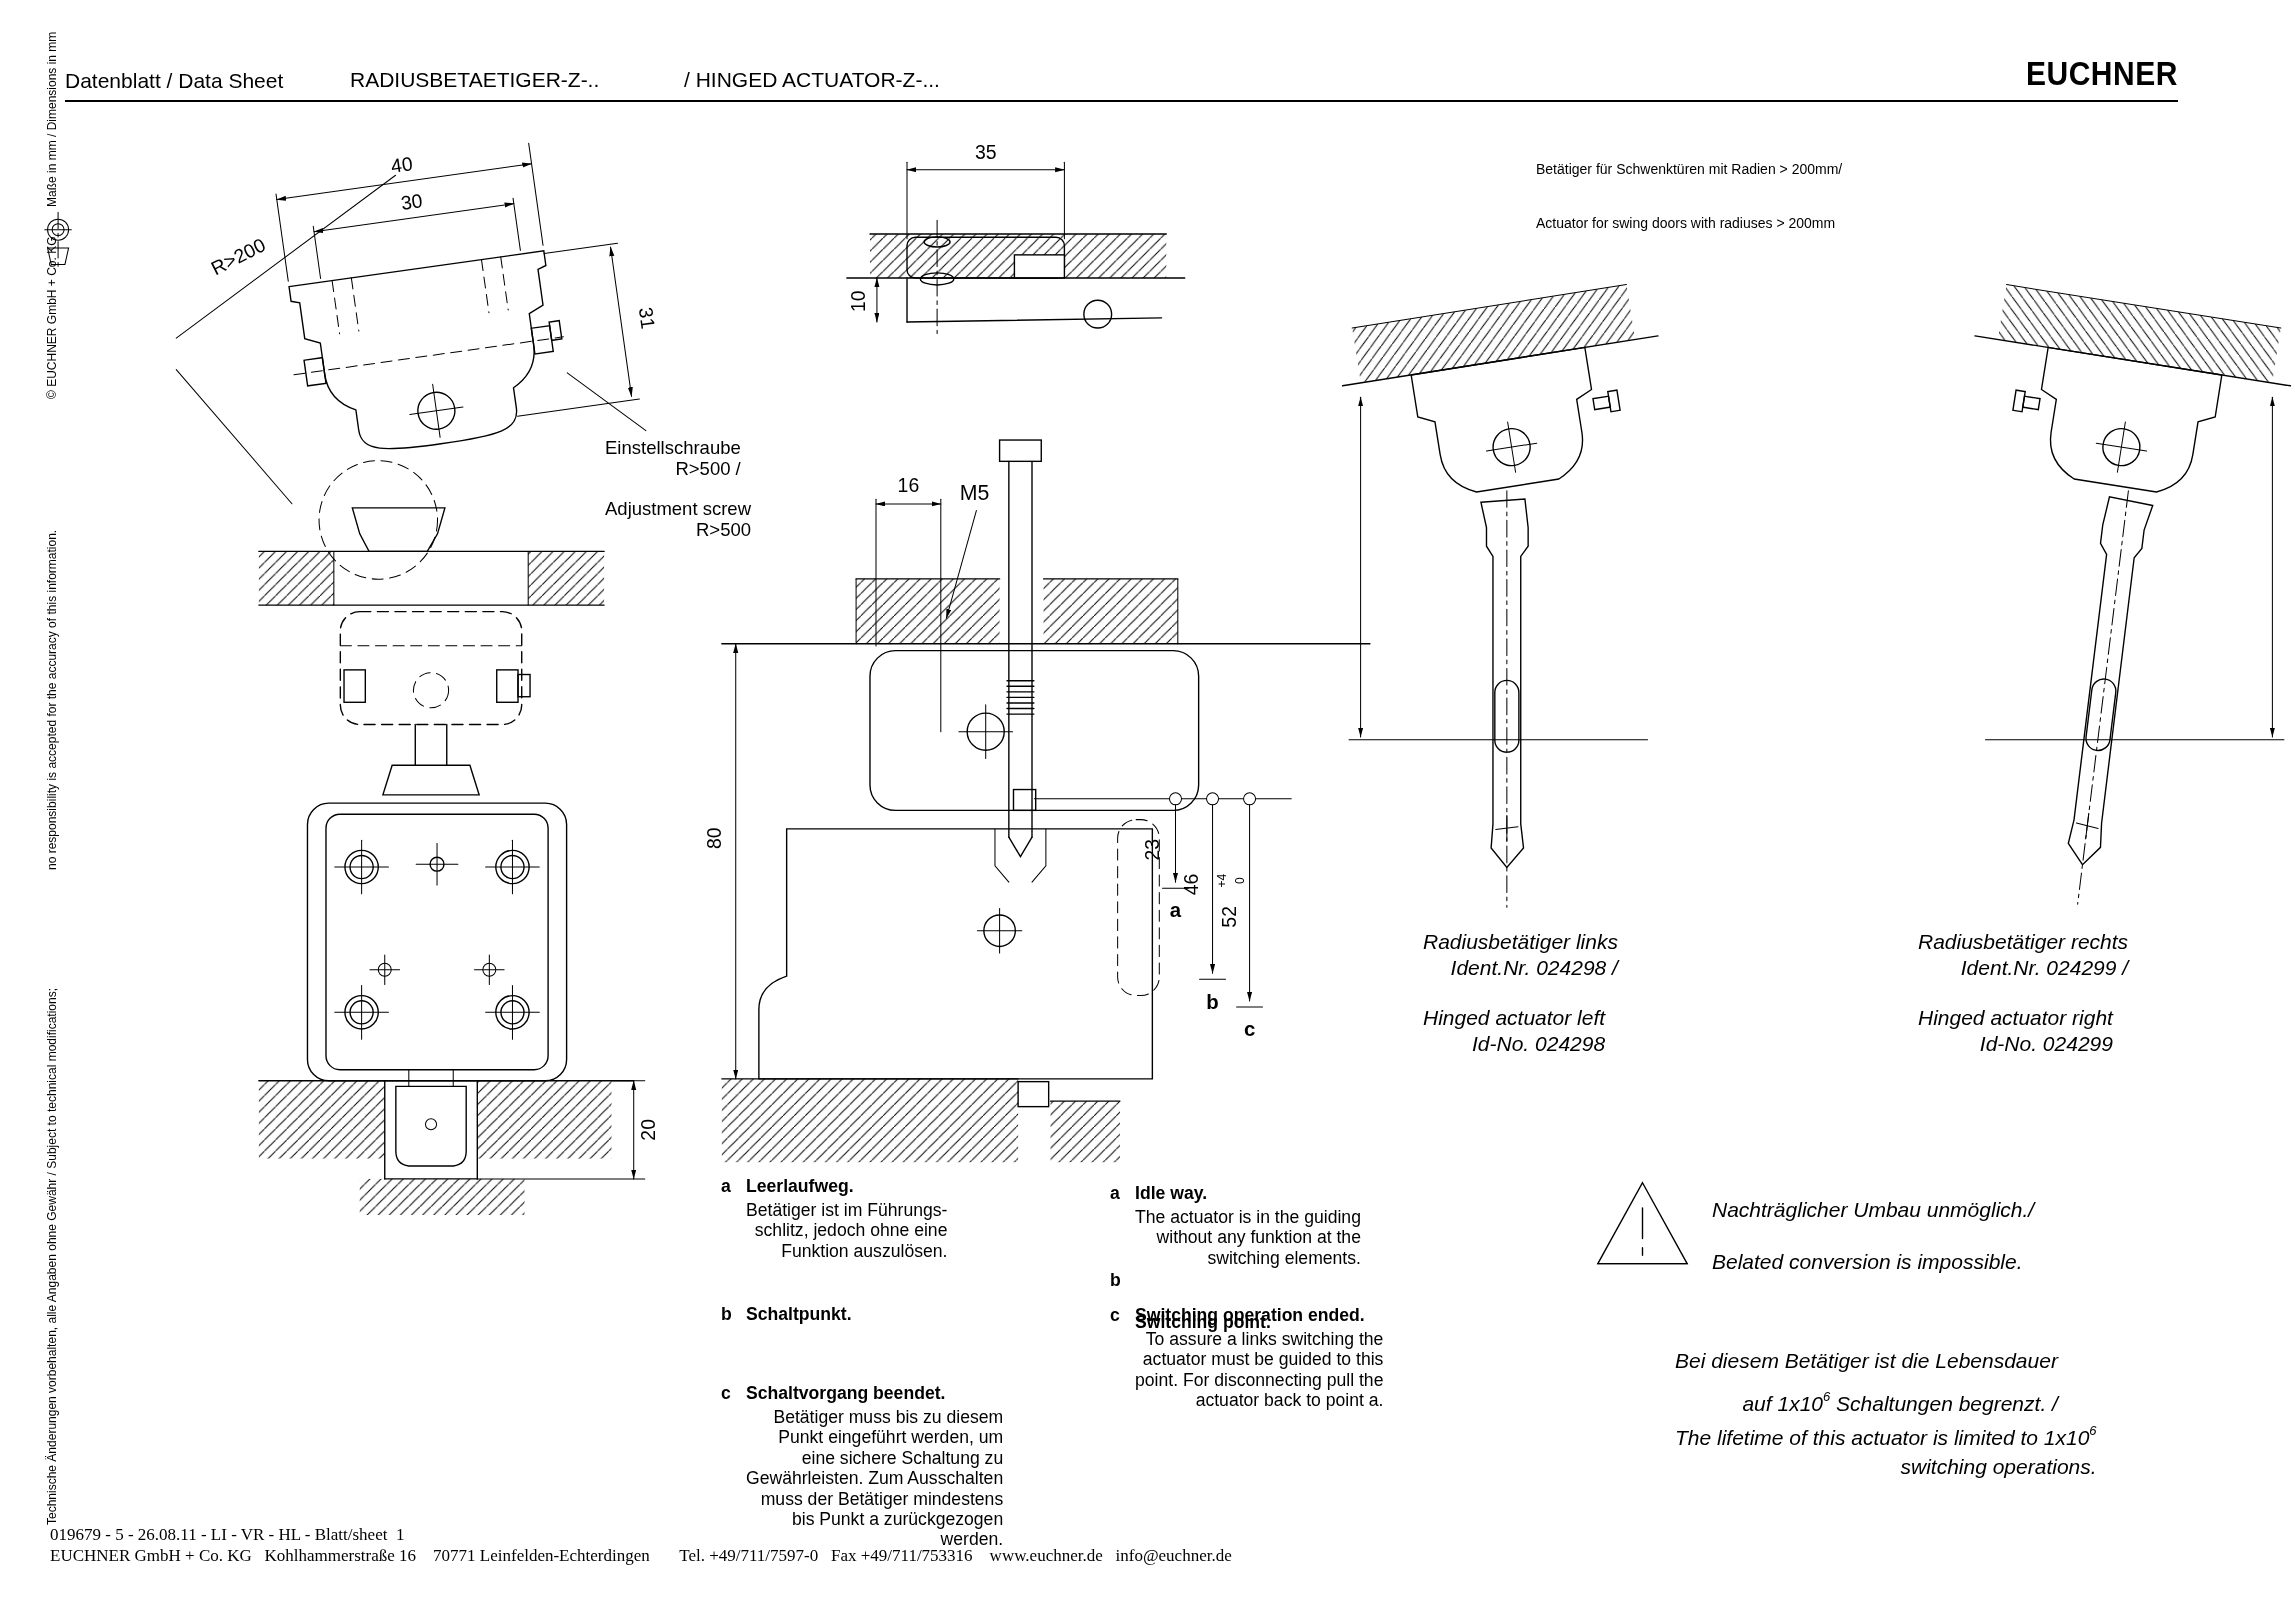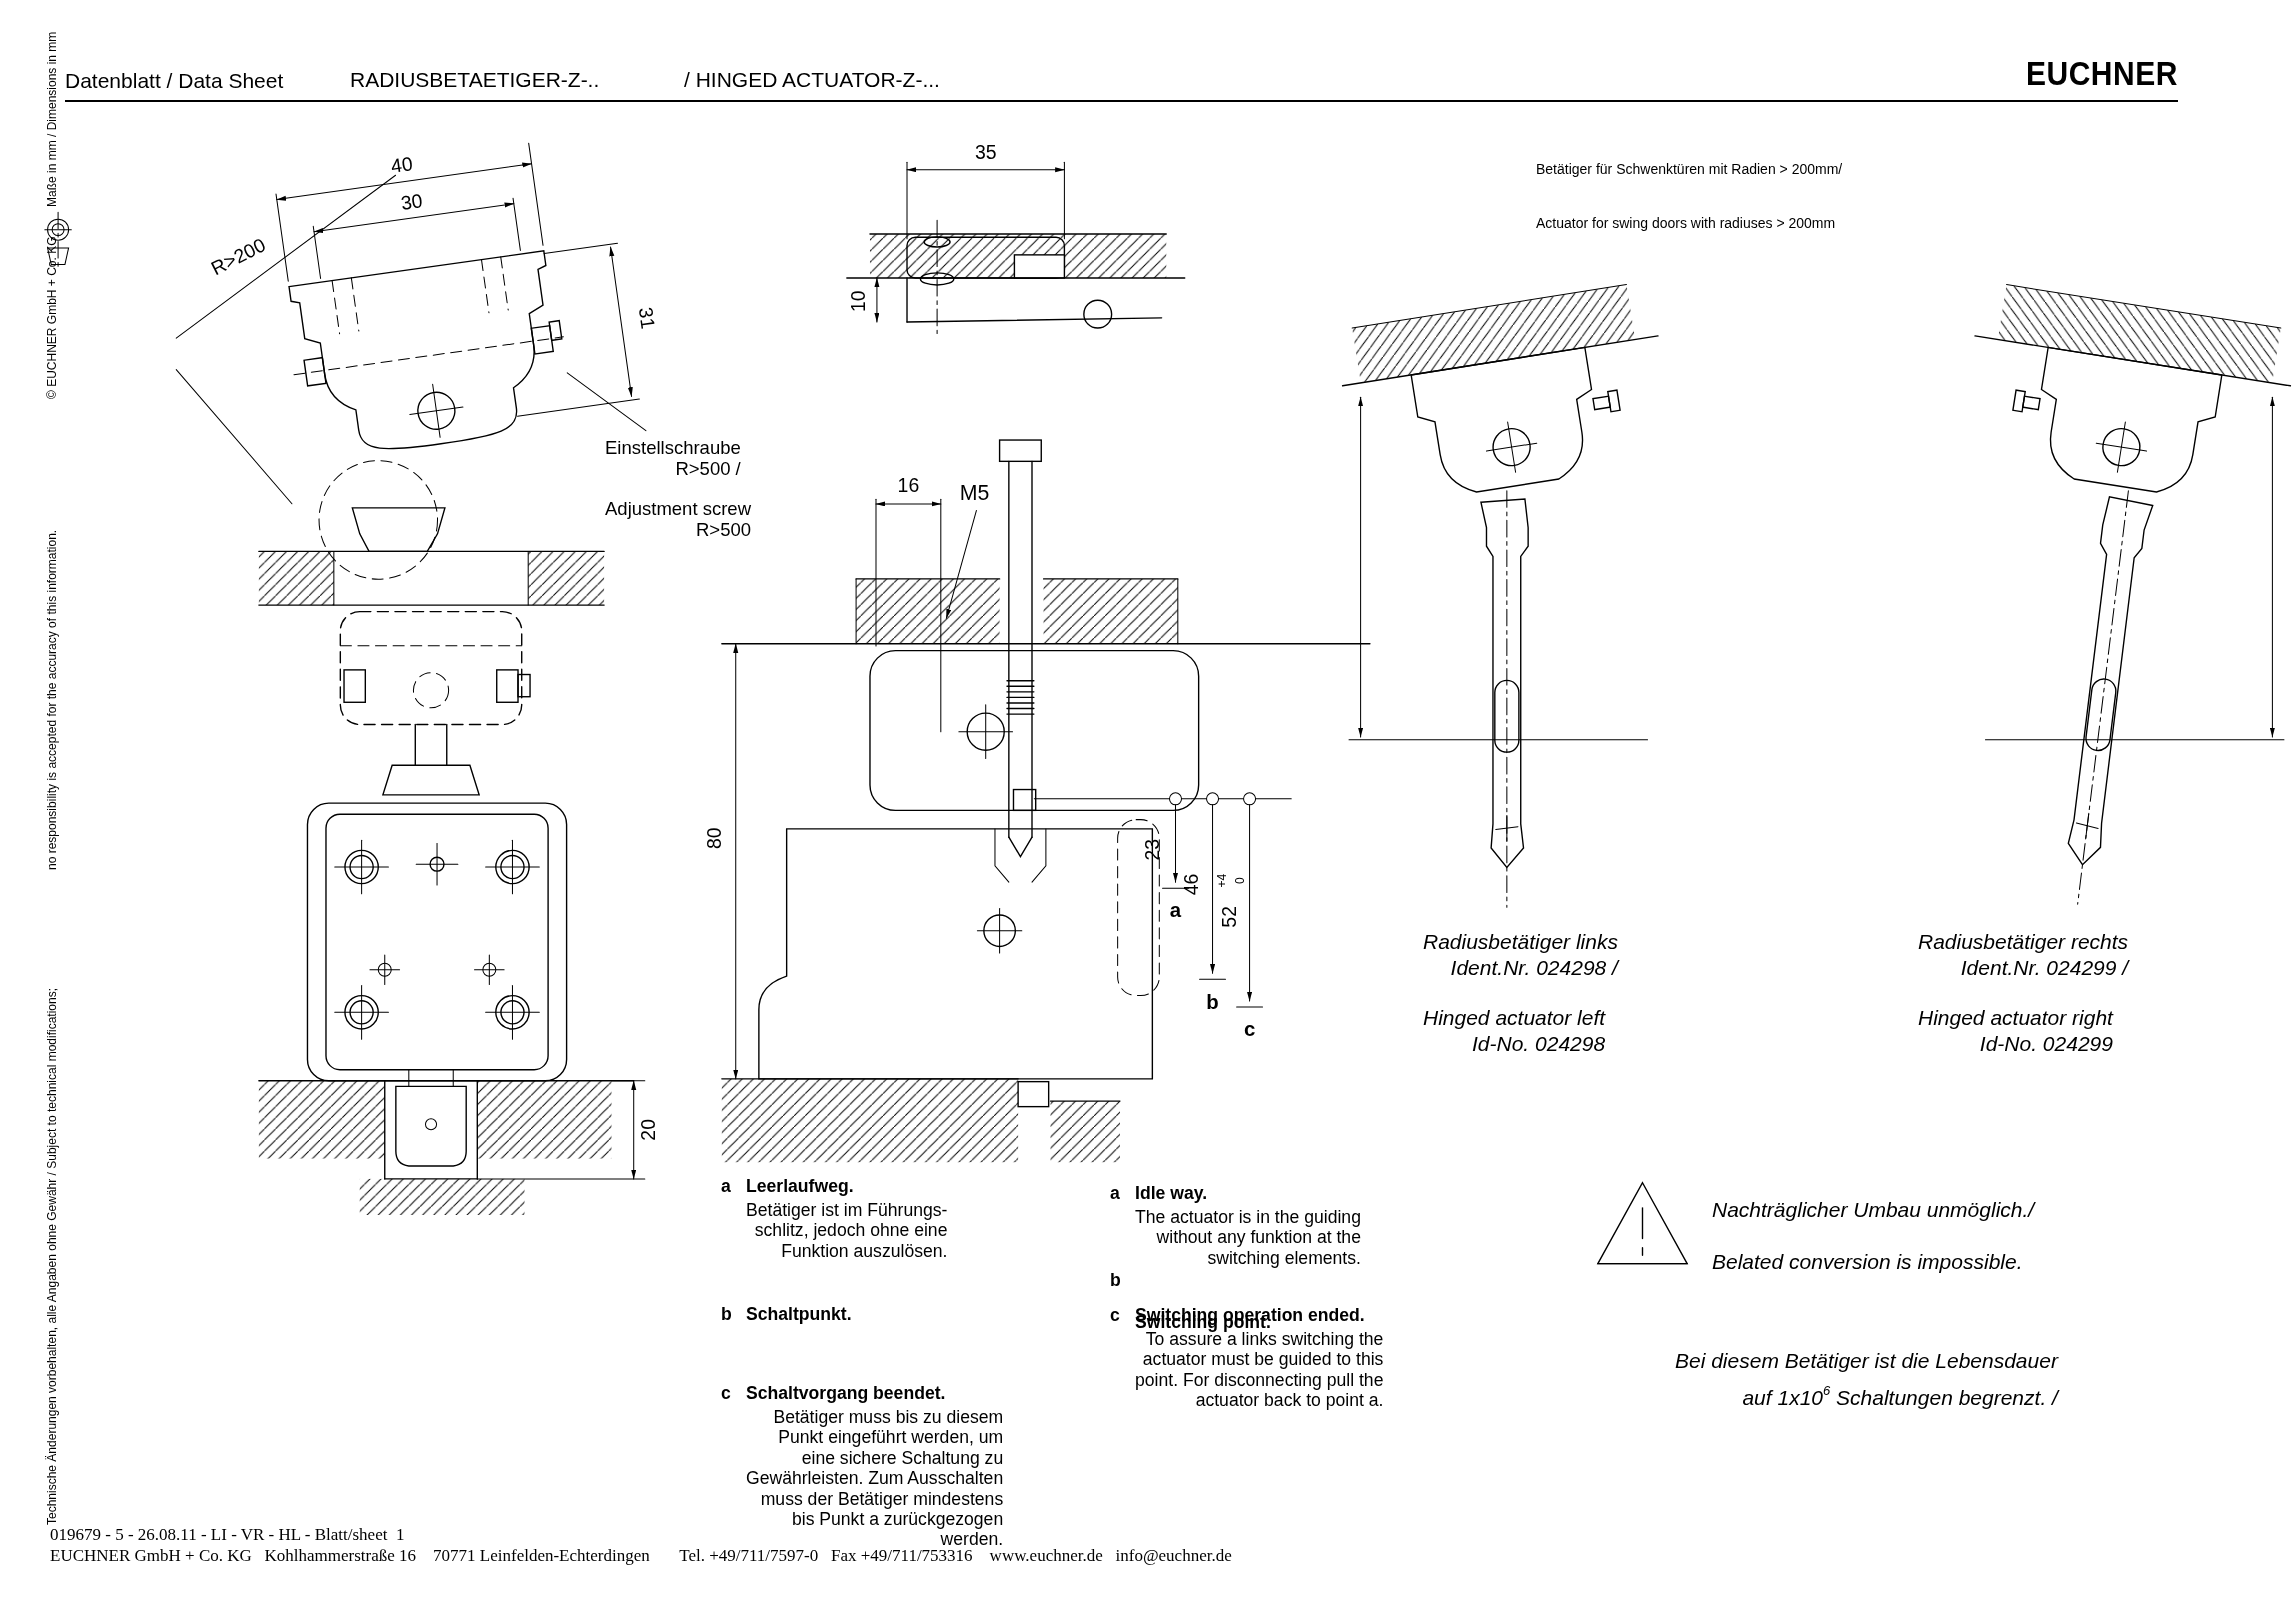--- a/index.html
+++ b/index.html
@@ -358,22 +358,26 @@
     <polygon points="100,8 196,182 4,182" stroke-width="4"></polygon>
     <line x1="4" y1="182" x2="196" y2="182" stroke-width="9"></line>
     <line x1="100" y1="62" x2="100" y2="128" stroke-width="14"></line>
     <line x1="100" y1="148" x2="100" y2="164" stroke-width="14"></line>
   </svg>
   <div class="abs t46" style="left:1712px;top:1197px">Nachträglicher Umbau unmöglich./</div>
   <div class="abs t46" style="left:1712px;top:1249px">Belated conversion is impossible.</div>
 
   <div class="abs t46" style="left:1675px;top:1348px">
     <div><span>Bei diesem Betätiger ist die Lebensdauer</span></div>
-    <div style="margin-top:11px">
+    <div style="margin-top:17px">
       <span>auf 1x10</span><sup class="sp">6</sup><span> Schaltungen begrenzt. /</span>
     </div>
   </div>
+  <div class="abs t46" style="left:1675px;top:1425px">
+    <div><span>The lifetime of this actuator is limited to 1x10</span><sup class="sp">6</sup></div>
+    <div style="margin-top:2.8px"><span>switching operations.</span></div>
+  </div>
 
   <div class="abs t27" style="left:50px;top:1525px">019679 - 5 - 26.08.11 - LI - VR - HL - Blatt/sheet  1</div>
   <div class="abs t27" style="left:50px;top:1546px">EUCHNER GmbH + Co. KG   Kohlhammerstraße 16    70771 Leinfelden-Echterdingen       Tel. +49/711/7597-0   Fax +49/711/753316    www.euchner.de   info@euchner.de</div>
 
 </div>
 
 
 </body></html>

